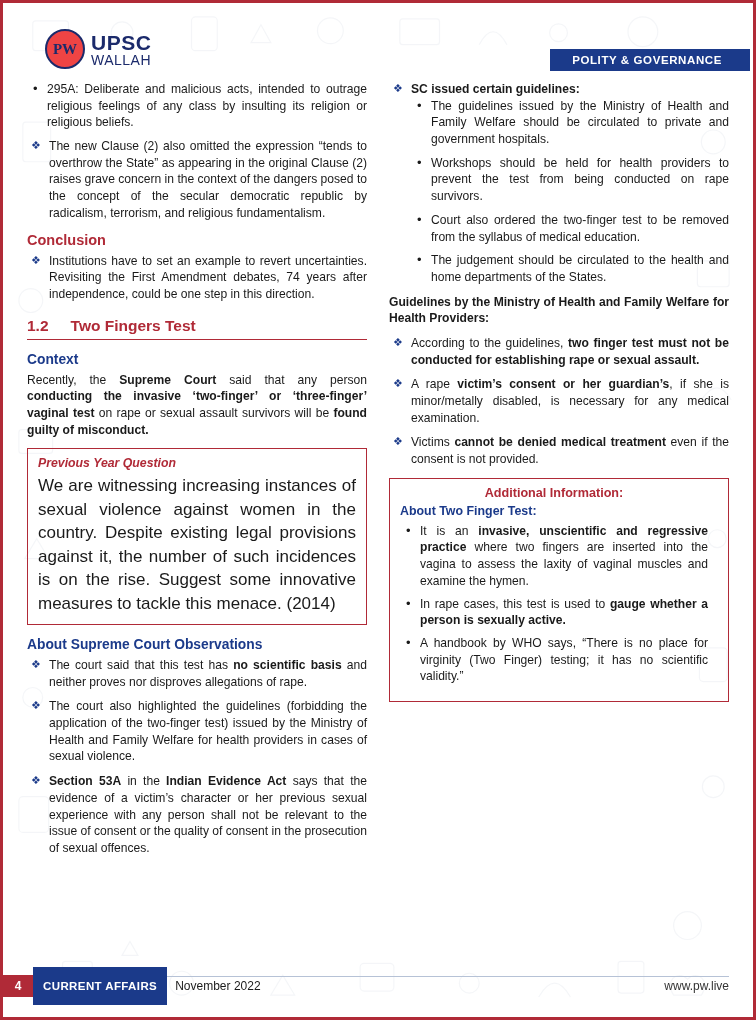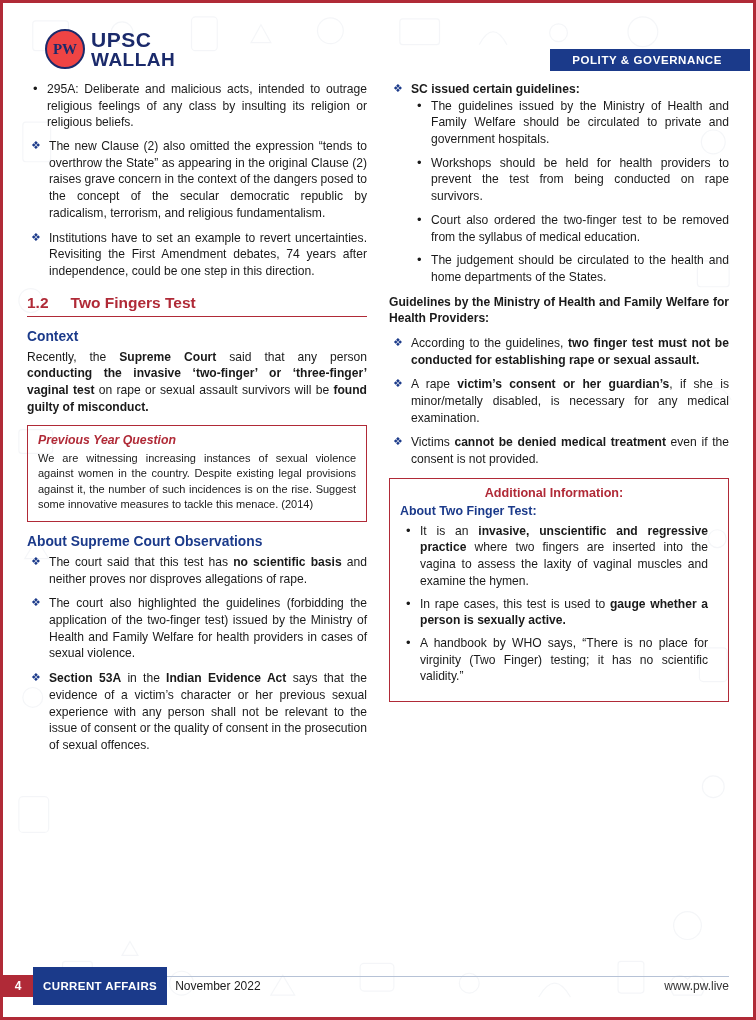--- a/index.html
+++ b/index.html
@@ -38,21 +38,21 @@
     display:flex; align-items:center; justify-content:center;
     font-size: 15px; font-weight: bold; color:#1b2a6b;
     font-family: "Liberation Serif", serif;
     background:#ef4444;
   }
   .logo-text { line-height:1.0; }
   .logo-text .l1 {
     font-size: 21px; font-weight: bold; color:#1b2a6b; letter-spacing:0.5px;
   }
   .logo-text .l2 {
-    font-size: 19px; font-weight: bold; color:#1b2a6b; letter-spacing:0.5px;
+    font-size: 14px; font-weight: normal; color:#1b2a6b; letter-spacing:0.5px;
   }
   .chapter-tag {
     position:absolute; right: 3px; top: 46px;
     background:#1b3a8a; color:#fff;
     font-size: 11.5px; font-weight: bold; letter-spacing: 0.6px;
     padding: 5px 28px 5px 22px;
   }
   .columns {
     position:absolute; top: 78px; left: 0; right: 0;
     display:flex;
@@ -103,21 +103,21 @@
 
   .pyq-box {
     border: 1px solid #b02a37;
     padding: 7px 10px 9px 10px;
     margin: 10px 0 12px 0;
   }
   .pyq-title {
     color:#b02a37; font-style: italic; font-weight: bold;
     font-size: 12.3px; margin-bottom: 4px;
   }
-  .pyq-body { font-size: 11px; line-height:1.38; text-align: justify; }
+  .pyq-body { font-size: 17px; line-height:1.38; text-align: justify; }
 
   .addl-box {
     border: 1px solid #b02a37;
     padding: 7px 20px 10px 10px;
     margin: 10px 0 0 0;
   }
   .addl-title {
     color:#b02a37; font-weight: bold; font-size: 12.6px;
     text-align:center; margin-bottom: 4px;
   }
@@ -203,20 +203,21 @@
     <div class="col">
 
       <ul class="dots">
         <li><span>295A: Deliberate and malicious acts, intended to outrage religious feelings of any class by insulting its religion or religious beliefs.</span></li>
       </ul>
 
       <ul class="bullets">
         <li><span>The new Clause (2) also omitted the expression “tends to overthrow the State” as appearing in the original Clause (2) raises grave concern in the context of the dangers posed to the concept of the secular democratic republic by radicalism, terrorism, and religious fundamentalism.</span></li>
       </ul>
 
+      <h3 class="conclusion">Conclusion</h3>
       <ul class="bullets">
         <li><span>Institutions have to set an example to revert uncertainties. Revisiting the First Amendment debates, 74 years after independence, could be one step in this direction.</span></li>
       </ul>
 
       <h2 class="section-head">
         <span>1.2</span>
         <span>Two Fingers Test</span>
       </h2>
       <hr class="section-rule">
 

